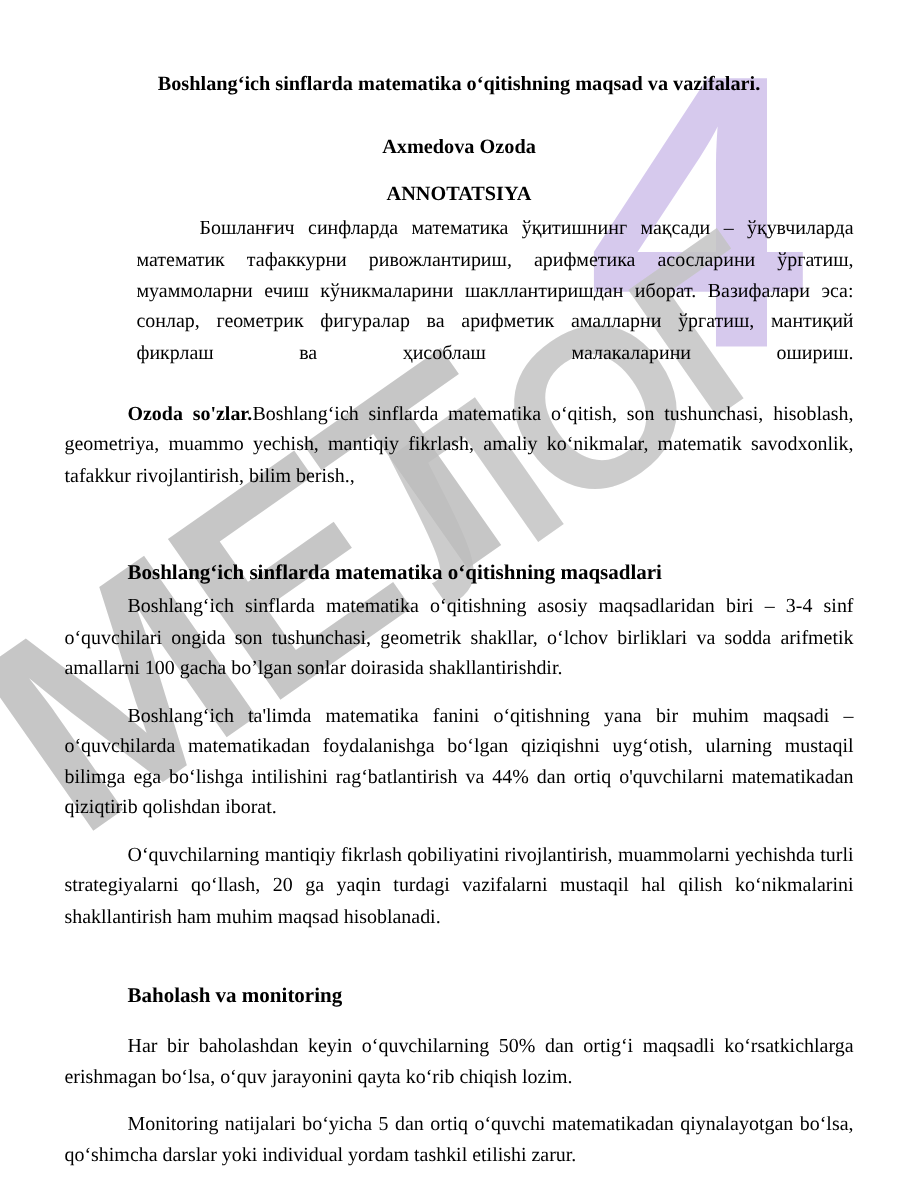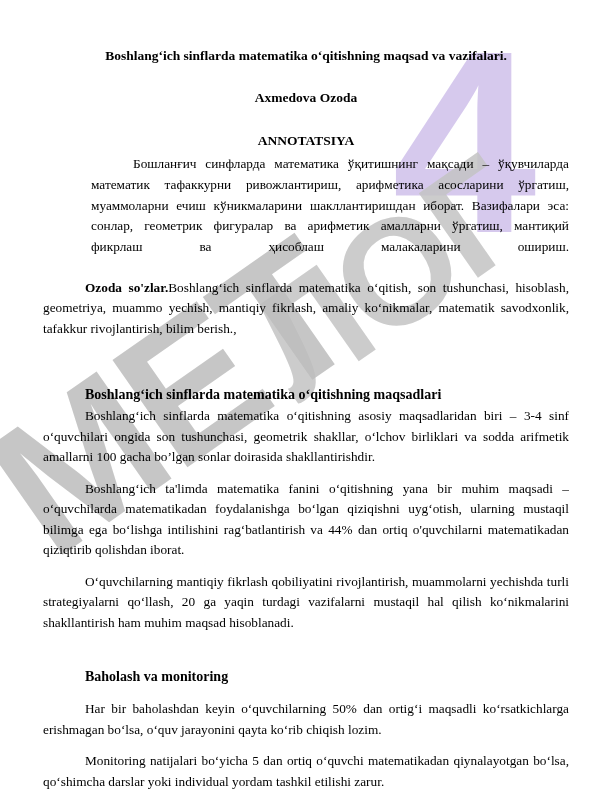--- a/index.html
+++ b/index.html
@@ -80,21 +80,21 @@
     text-align: center;
     font-weight: bold;
     font-size: 13.5px;
   }
   .title {
     font-size: 13.5px;
     margin: 0 0 26px 0;
   }
   .author {
     font-size: 13.5px;
-    margin: 0 0 27px 0;
+    margin: 0 0 15px 0;
   }
   .annot-head {
     font-size: 13.5px;
     margin: 0 0 5px 0;
   }
   p.body {
     margin: 0;
     font-size: 13.3px;
     line-height: 20.5px;
     text-align: justify;

